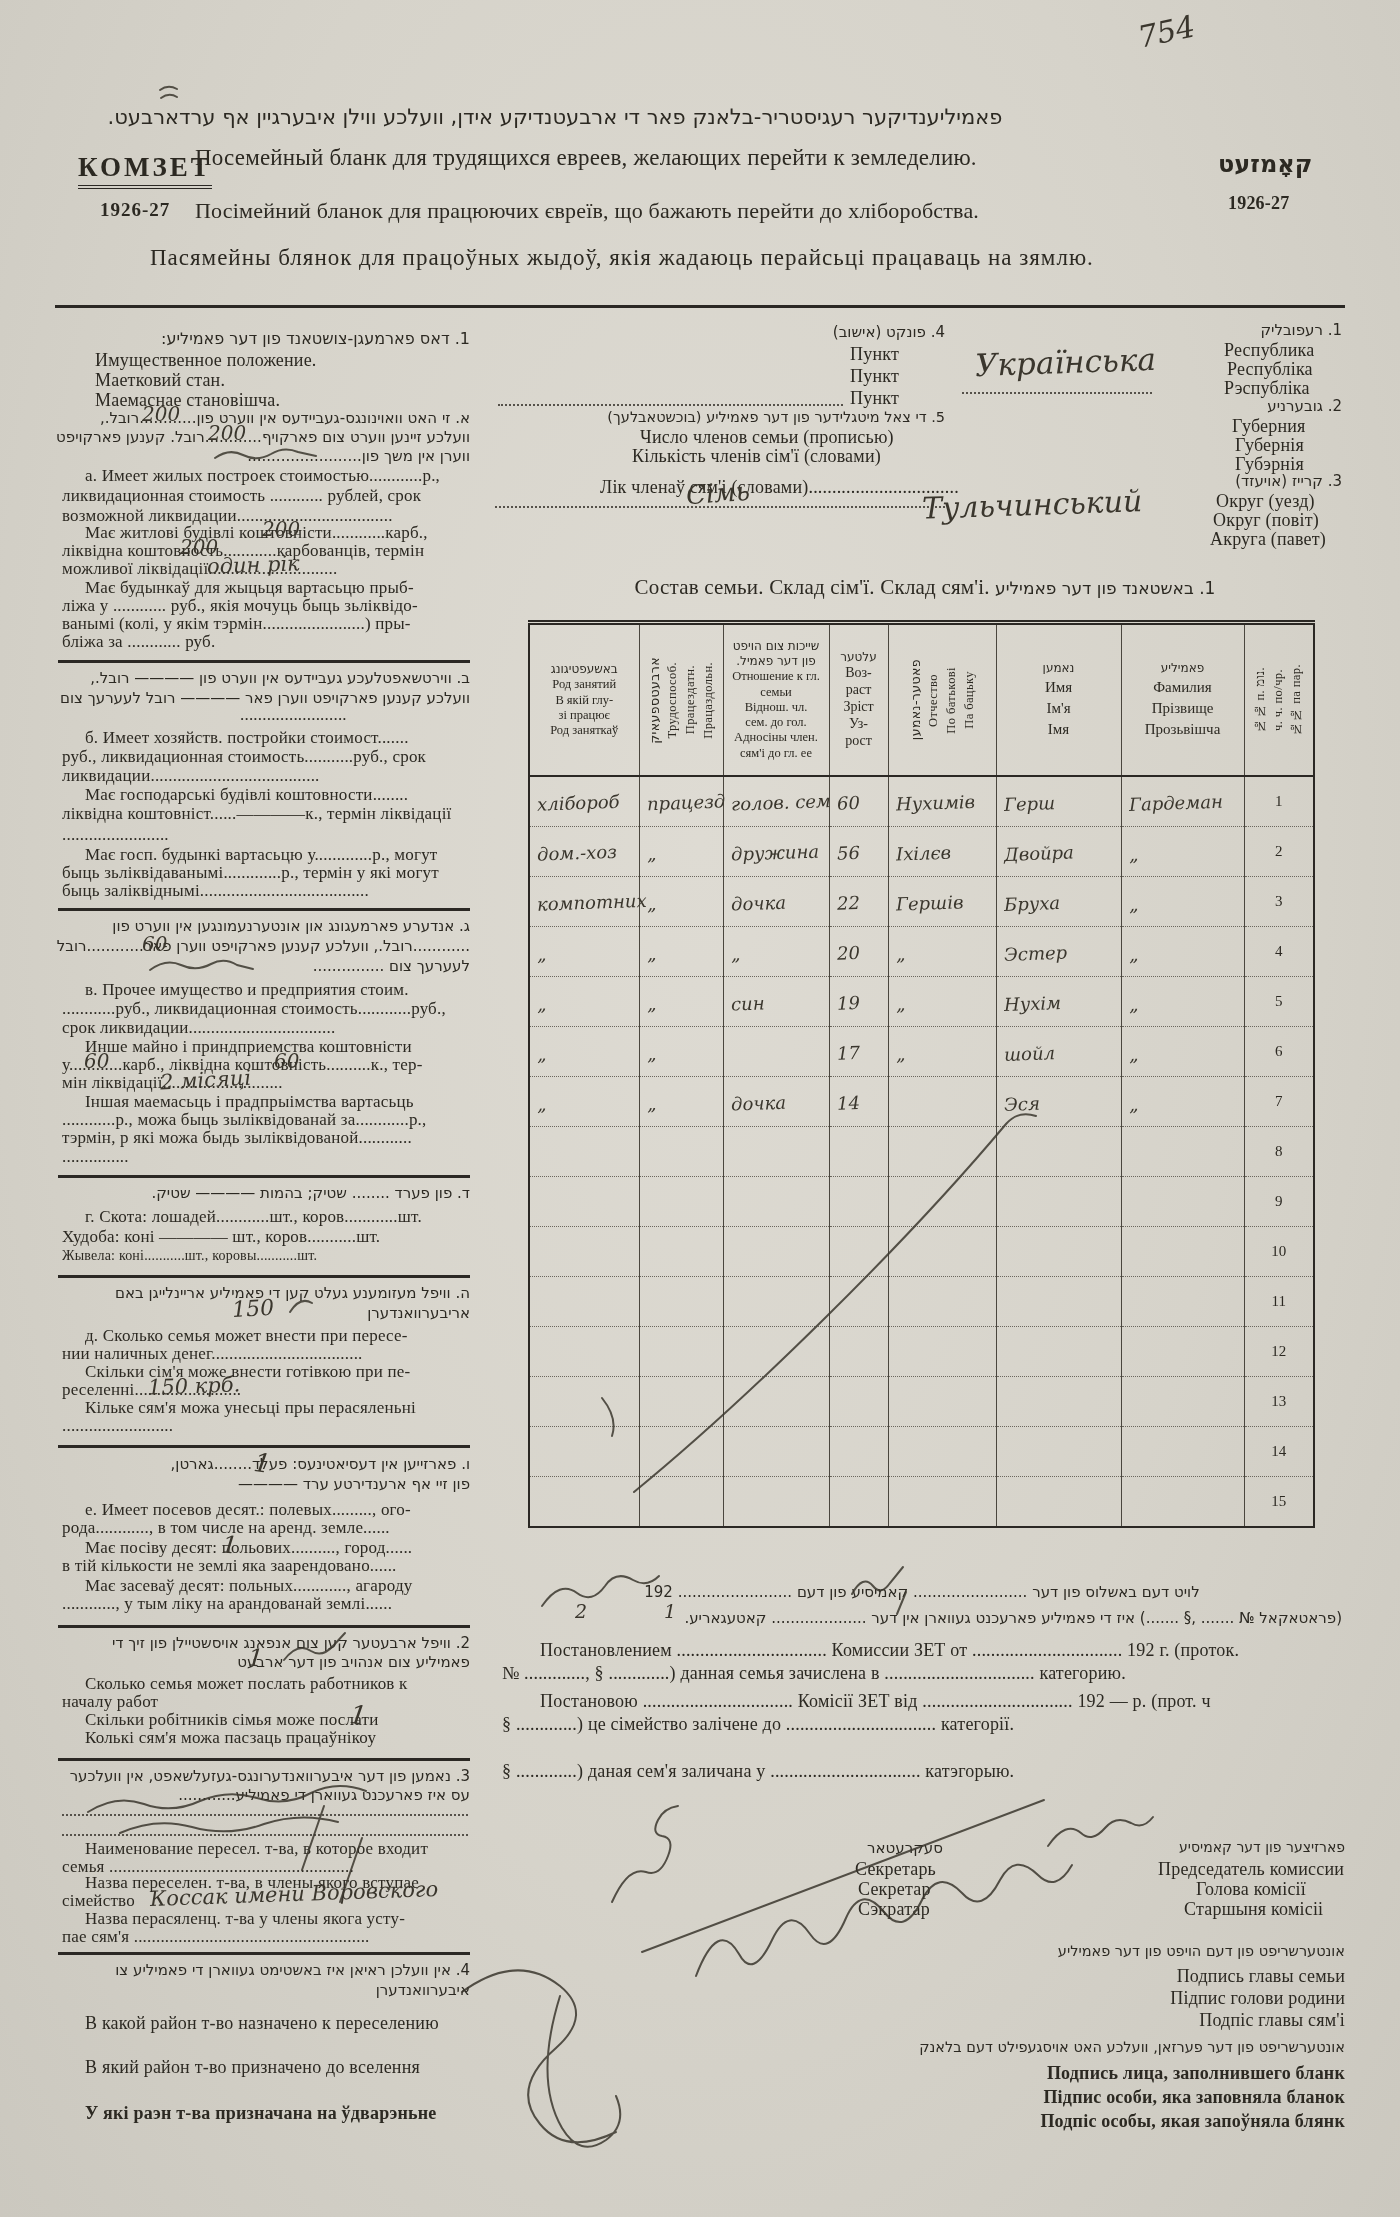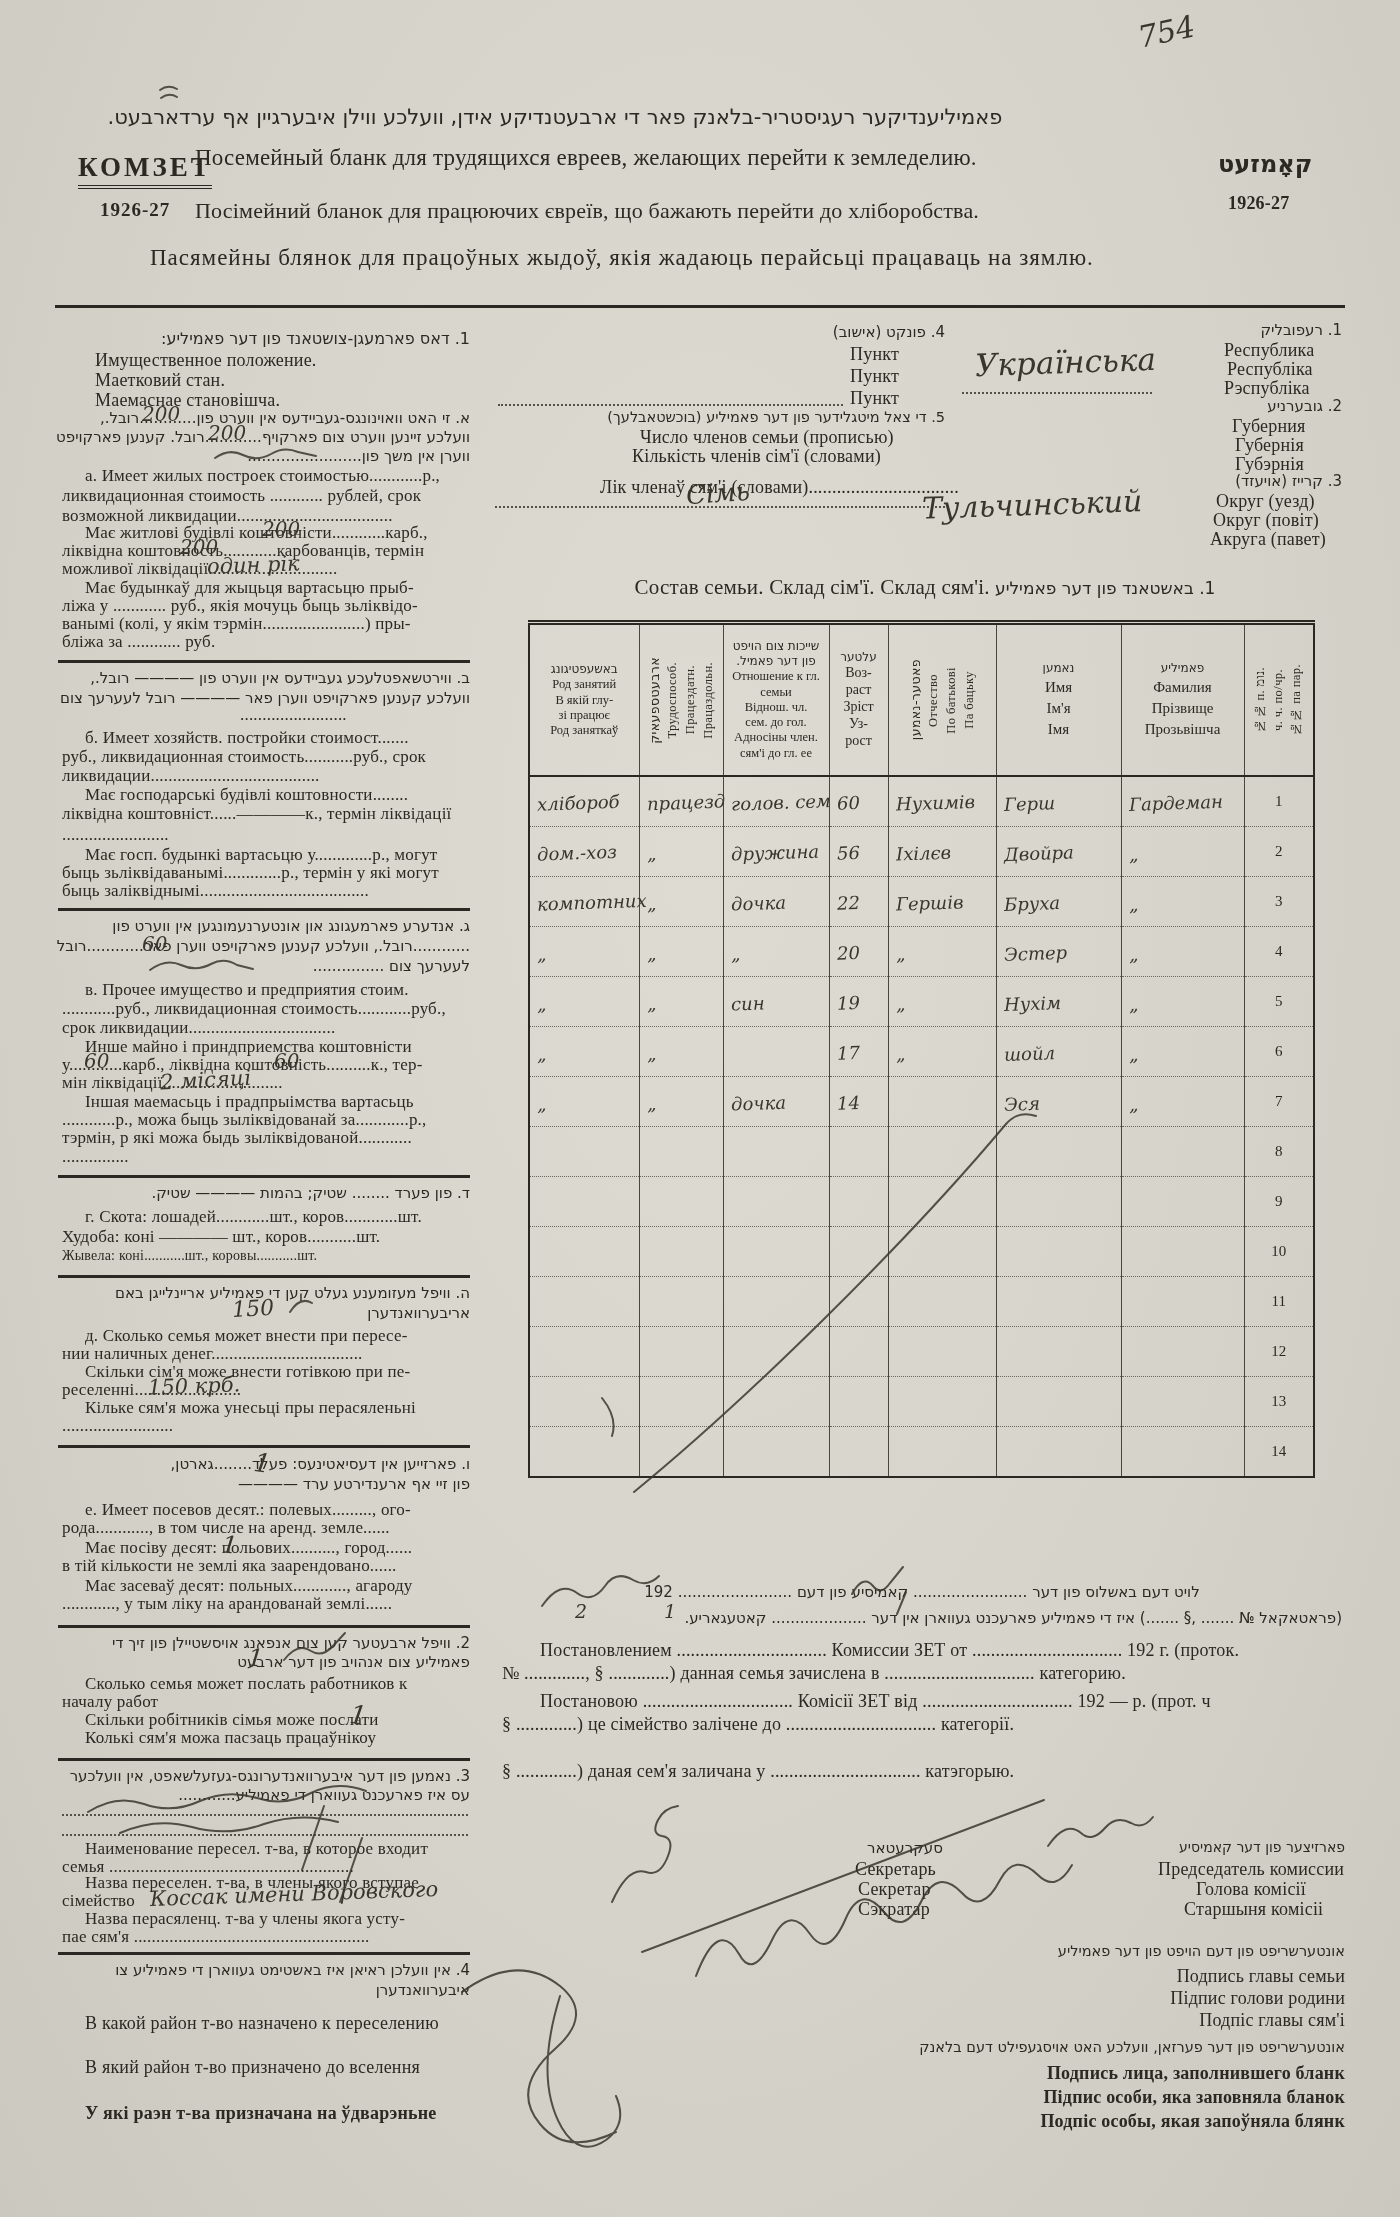--- a/index.html
+++ b/index.html
@@ -558,20 +558,34 @@
           <td></td>
           <td></td>
           <td></td>
           <td></td>
           <td></td>
           <td></td>
         <td>
             <div class="num">14</div>
           </td>
       </tr>
+      <tr>
+        <td>
+            <div class="hwc"></div>
+          </td>
+          <td></td>
+          <td></td>
+          <td></td>
+          <td></td>
+          <td></td>
+          <td></td>
+        <td>
+            <div class="num">15</div>
+          </td>
+      </tr>
     </tbody>
   </table>
 
   <div class="t yi" style="left:502px;top:1584px;width:840px;text-align:center;font-size:15px;">לויט דעם באשלוס פון דער ........................ קאמיסיע פון דעם ........................ 192</div>
   <div class="t yi" style="left:502px;top:1610px;width:840px;text-align:right;font-size:15px;">(פראטאקאל № ....... ,§ .......) איז די פאמיליע פארעכנט געווארן אין דער .................... קאטעגאריע.</div>
   <div class="hw" style="left:575px;top:1600px;font-size:19px;">2</div>
   <div class="hw" style="left:664px;top:1600px;font-size:19px;">1</div>
   <div class="t pr" style="left:540px;top:1641px;font-size:18px;">Постановлением ................................ Комиссии ЗЕТ от ................................ 192    г. (проток.</div>
   <div class="t pr" style="left:502px;top:1664px;font-size:18px;">№ ............., § .............) данная семья зачислена в ................................ категорию.</div>
   <div class="t pr" style="left:540px;top:1692px;font-size:18px;">Постановою ................................ Комісії ЗЕТ від ................................ 192 — р. (прот. ч</div>

